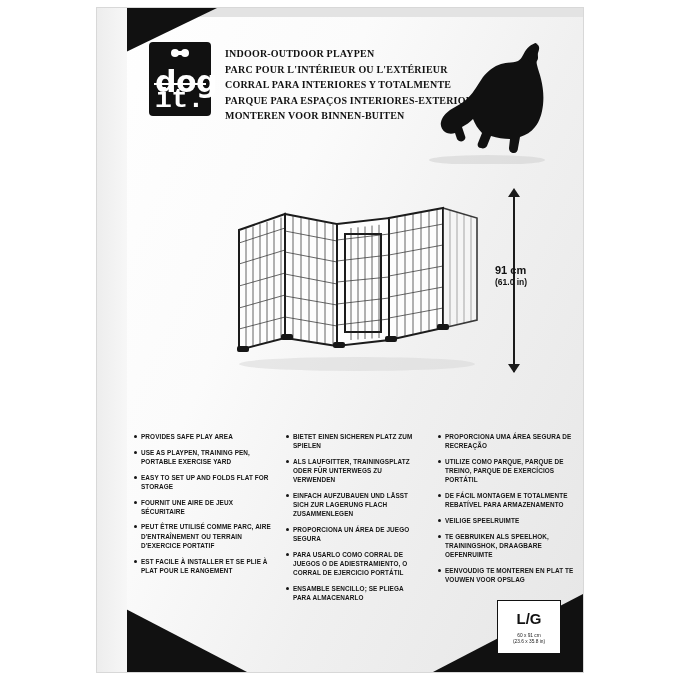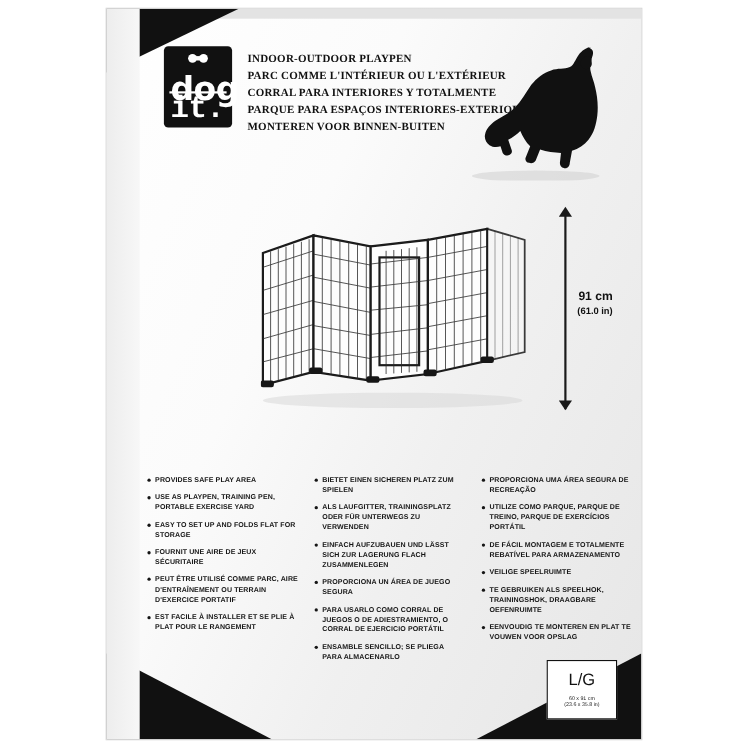--- a/index.html
+++ b/index.html
@@ -55,38 +55,38 @@
   .product{position:absolute;left:30px;top:150px;right:0;height:270px;}
 
   .pen{position:absolute;left:110px;top:30px;width:270px;height:185px;}
 
   
   .dimline{position:absolute;right:68px;top:36px;width:2px;height:178px;background:#1a1a1a;}
   .dim-arrow-up{position:absolute;right:63px;top:30px;width:0;height:0;
      border-left:6px solid transparent;border-right:6px solid transparent;border-bottom:9px solid #1a1a1a;}
   .dim-arrow-dn{position:absolute;right:63px;top:206px;width:0;height:0;
      border-left:6px solid transparent;border-right:6px solid transparent;border-top:9px solid #1a1a1a;}
-  .dim-label{position:absolute;right:26px;top:106px;text-align:right;width:62px;}
+  .dim-label{position:absolute;right:26px;top:106px;text-align:left;width:62px;}
   .dim-label .big{font-size:11px;font-weight:bold;color:#111;}
   .dim-label .small{font-size:8.5px;font-weight:bold;color:#111;margin-top:1px;}
 
   
   .bullets{position:absolute;left:30px;top:424px;right:0;height:190px;display:flex;}
   .col{flex:1;padding:0 8px 0 14px;}
   .col ul{list-style:none;margin:0;padding:0;}
   .col li{position:relative;font-size:6.4px;font-weight:bold;color:#151515;
       line-height:9.2px;margin-bottom:6.5px;letter-spacing:.1px;text-transform:uppercase;}
   .col li:before{content:"";position:absolute;left:-7px;top:3px;width:3px;height:3px;
       background:#151515;border-radius:50%;}
   .grp{margin-bottom:11px;}
 
   
   .size{position:absolute;right:22px;bottom:18px;width:62px;height:52px;background:#fff;
      border:1px solid #111;text-align:center;}
-  .size .lg{font-size:15px;font-weight:normal;color:#111;margin-top:9px;}
+  .size .lg{font-size:15px;font-weight:bold;color:#111;margin-top:9px;}
   .size .l1{font-size:4.8px;color:#222;margin-top:6px;}
   .size .l2{font-size:4.8px;color:#222;margin-top:1px;}
 
   
   .flap{position:absolute;left:30px;top:0;right:0;height:9px;background:#e3e3e3;}
 </style>
 </head>
 <body>
 
 <div id="package">
@@ -110,21 +110,21 @@
         <div class="bone">
             <i></i>
           </div>
         <div class="rule"></div>
         <div class="dog">dog</div>
         <div class="it">it.</div>
       </div>
 
       <div class="titles">
         <div>INDOOR-OUTDOOR PLAYPEN</div>
-        <div>PARC COMME L'INTÉRIEUR OU L'EXTÉRIEUR</div>
+        <div>PARC POUR L'INTÉRIEUR OU L'EXTÉRIEUR</div>
         <div>CORRAL PARA INTERIORES Y TOTALMENTE</div>
         <div>PARQUE PARA ESPAÇOS INTERIORES-EXTERIORES</div>
         <div>MONTEREN VOOR BINNEN-BUITEN</div>
       </div>
 
       <svg class="dogsil" viewBox="0 0 160 130">
         <path fill="#111" d="M131 9c-5 0-9 3-12 7-3 4-4 9-8 11-5 2-11 1-17 3-7 2-13 7-18 13-5 7-9 15-15 21-5 5-12 8-18 12-4 3-8 7-9 12-1 4 1 8 4 10 3 2 7 2 10 1l2 6c1 2 4 3 6 2 2-1 3-3 2-5l-3-9c4-2 8-5 11-8 2 5 5 10 9 14l-4 10c-1 2 0 5 3 5 2 1 5 0 6-2l4-10c6 2 13 3 19 3l-1 9c0 3 2 5 5 5 2 0 4-2 4-5l2-11c6-2 11-5 15-10 5-6 7-14 8-22 1-9 0-18-2-26-1-5-3-9-4-14-1-4 0-8 1-12 1-3 2-6 0-8-2-2-4-2-6-2z"></path>
         <path fill="#111" d="M128 17c-3 0-6 2-7 5-1 3 1 6 4 7 3 0 6-2 6-5 0-4-1-7-3-7z"></path>
         <ellipse cx="80" cy="126" rx="58" ry="5" fill="#cfcfcf" opacity=".55"></ellipse>
       </svg>

